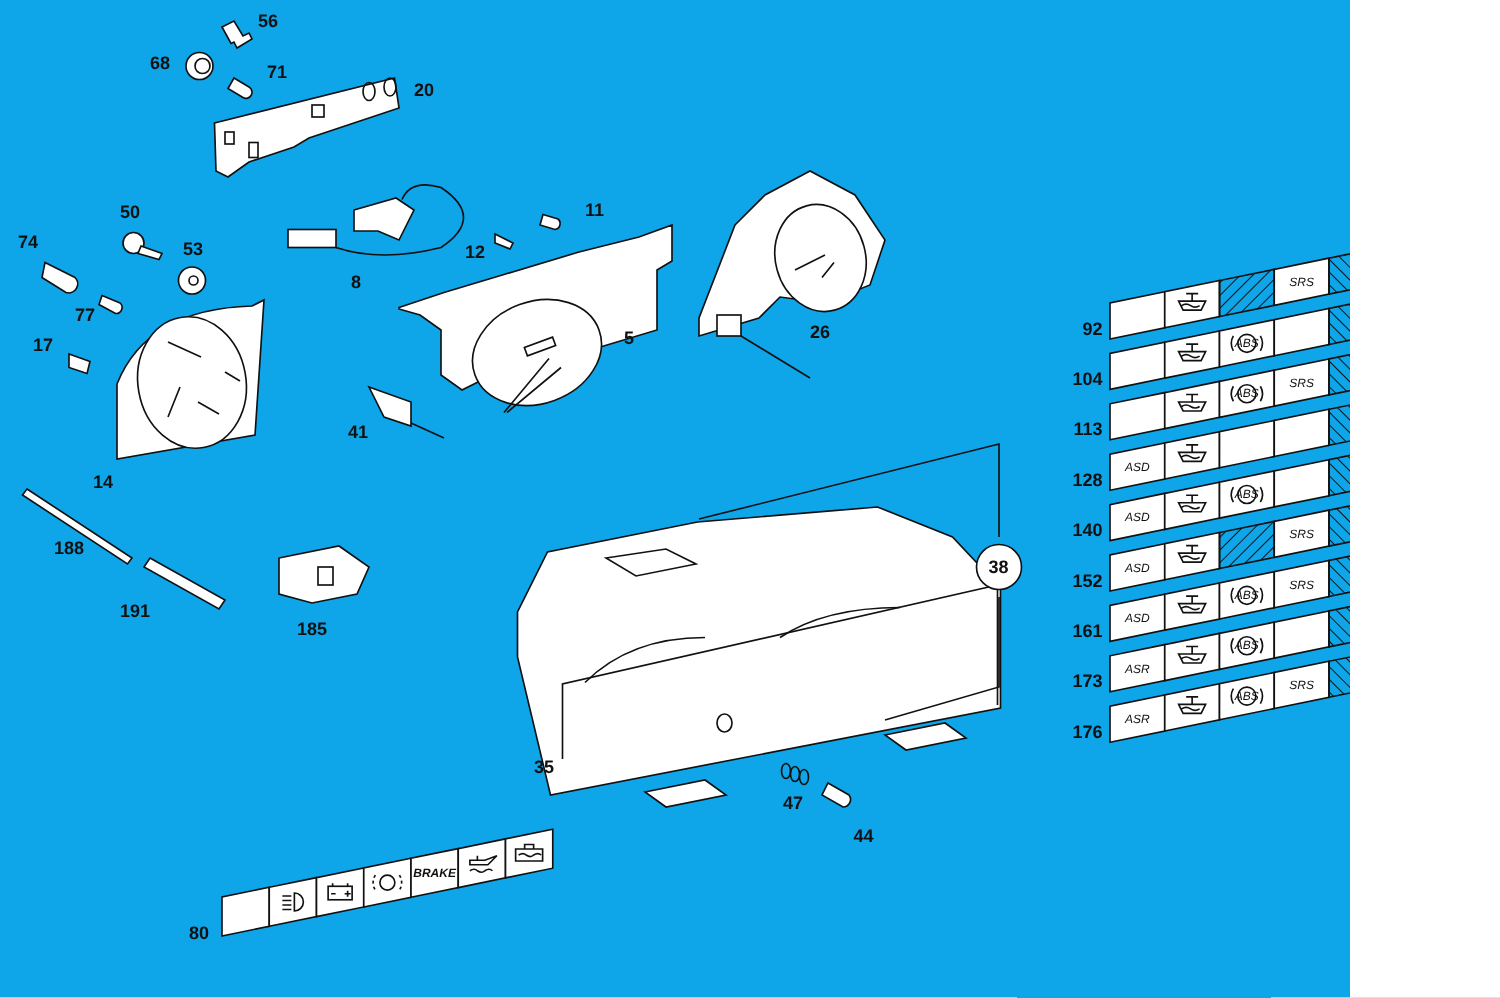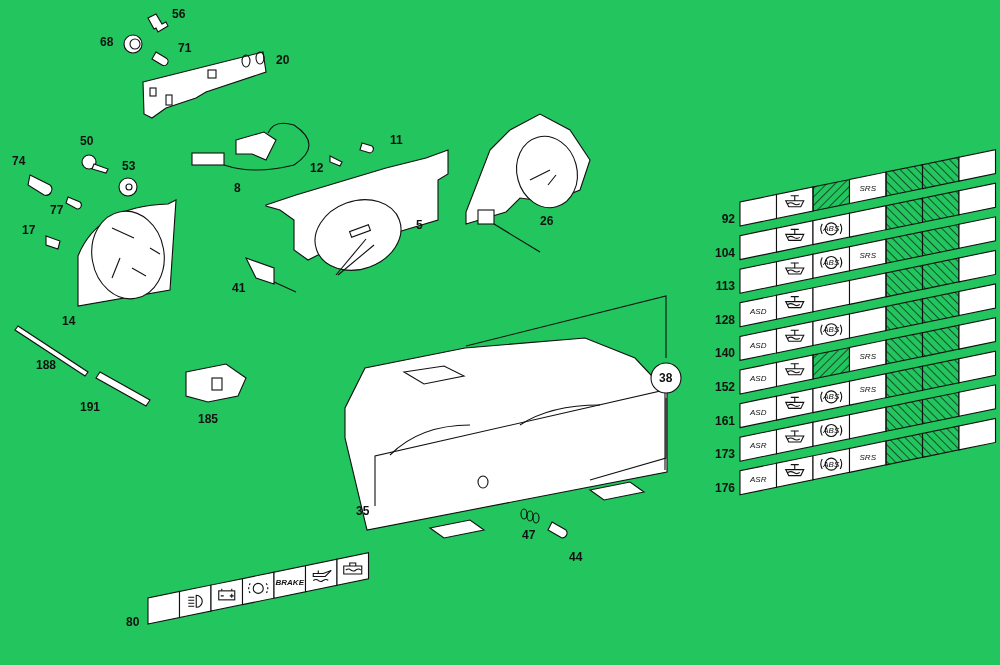--- a/index.html
+++ b/index.html
@@ -1,16 +1,16 @@
 <!DOCTYPE html>
 <html><head>
 <meta charset="utf-8">
 <style>
   html,body{margin:0;padding:0;background:#fff;}
-  #stage{position:relative;width:1000px;height:665px;background:#22c55e;overflow:hidden;}
+  #stage{position:relative;width:900px;height:665px;background:#0ea5e9;overflow:hidden;}
   svg{position:absolute;left:0;top:0;}
   .lbl{font-family:"Liberation Sans",sans-serif;font-weight:bold;font-size:12px;fill:#111;}
   .stxt{font-family:"Liberation Sans",sans-serif;font-size:8px;fill:#111;font-style:italic;}
   .ln{fill:none;stroke:#111;stroke-width:1.1;}
   .fw{fill:#fff;stroke:#111;stroke-width:1.1;}
 </style>
 </head>
 <body>
 
 <div id="stage">

